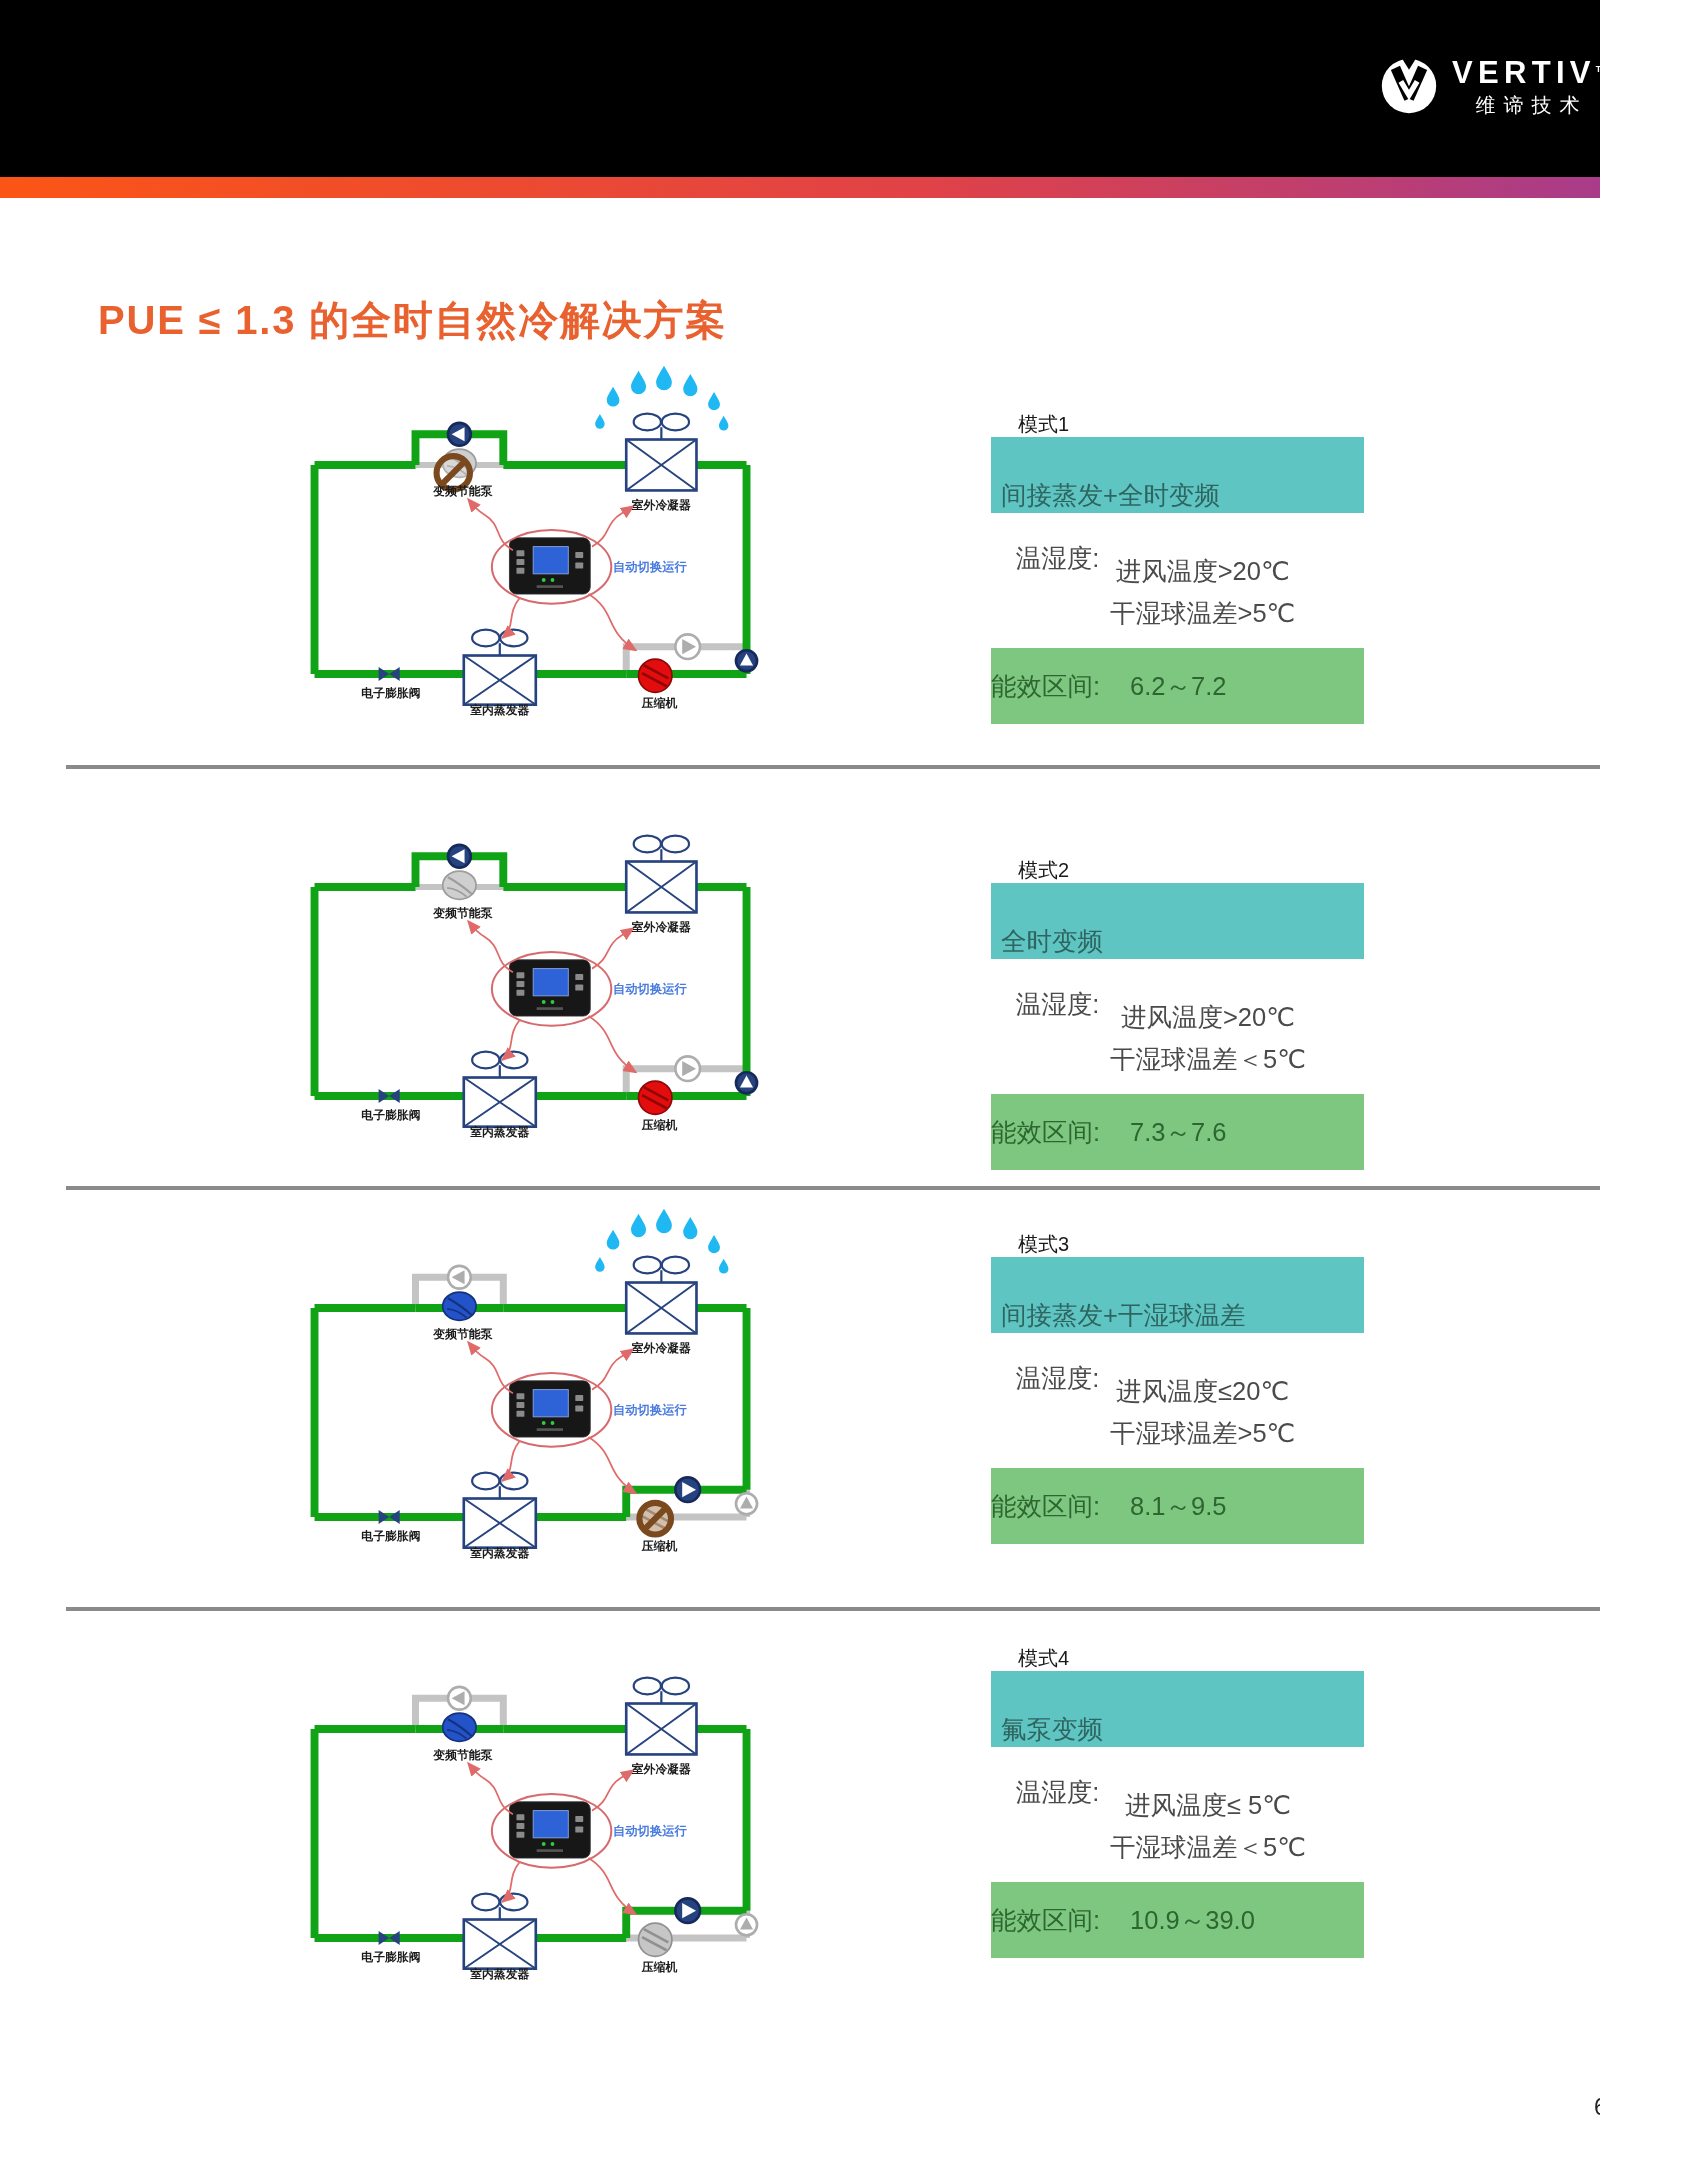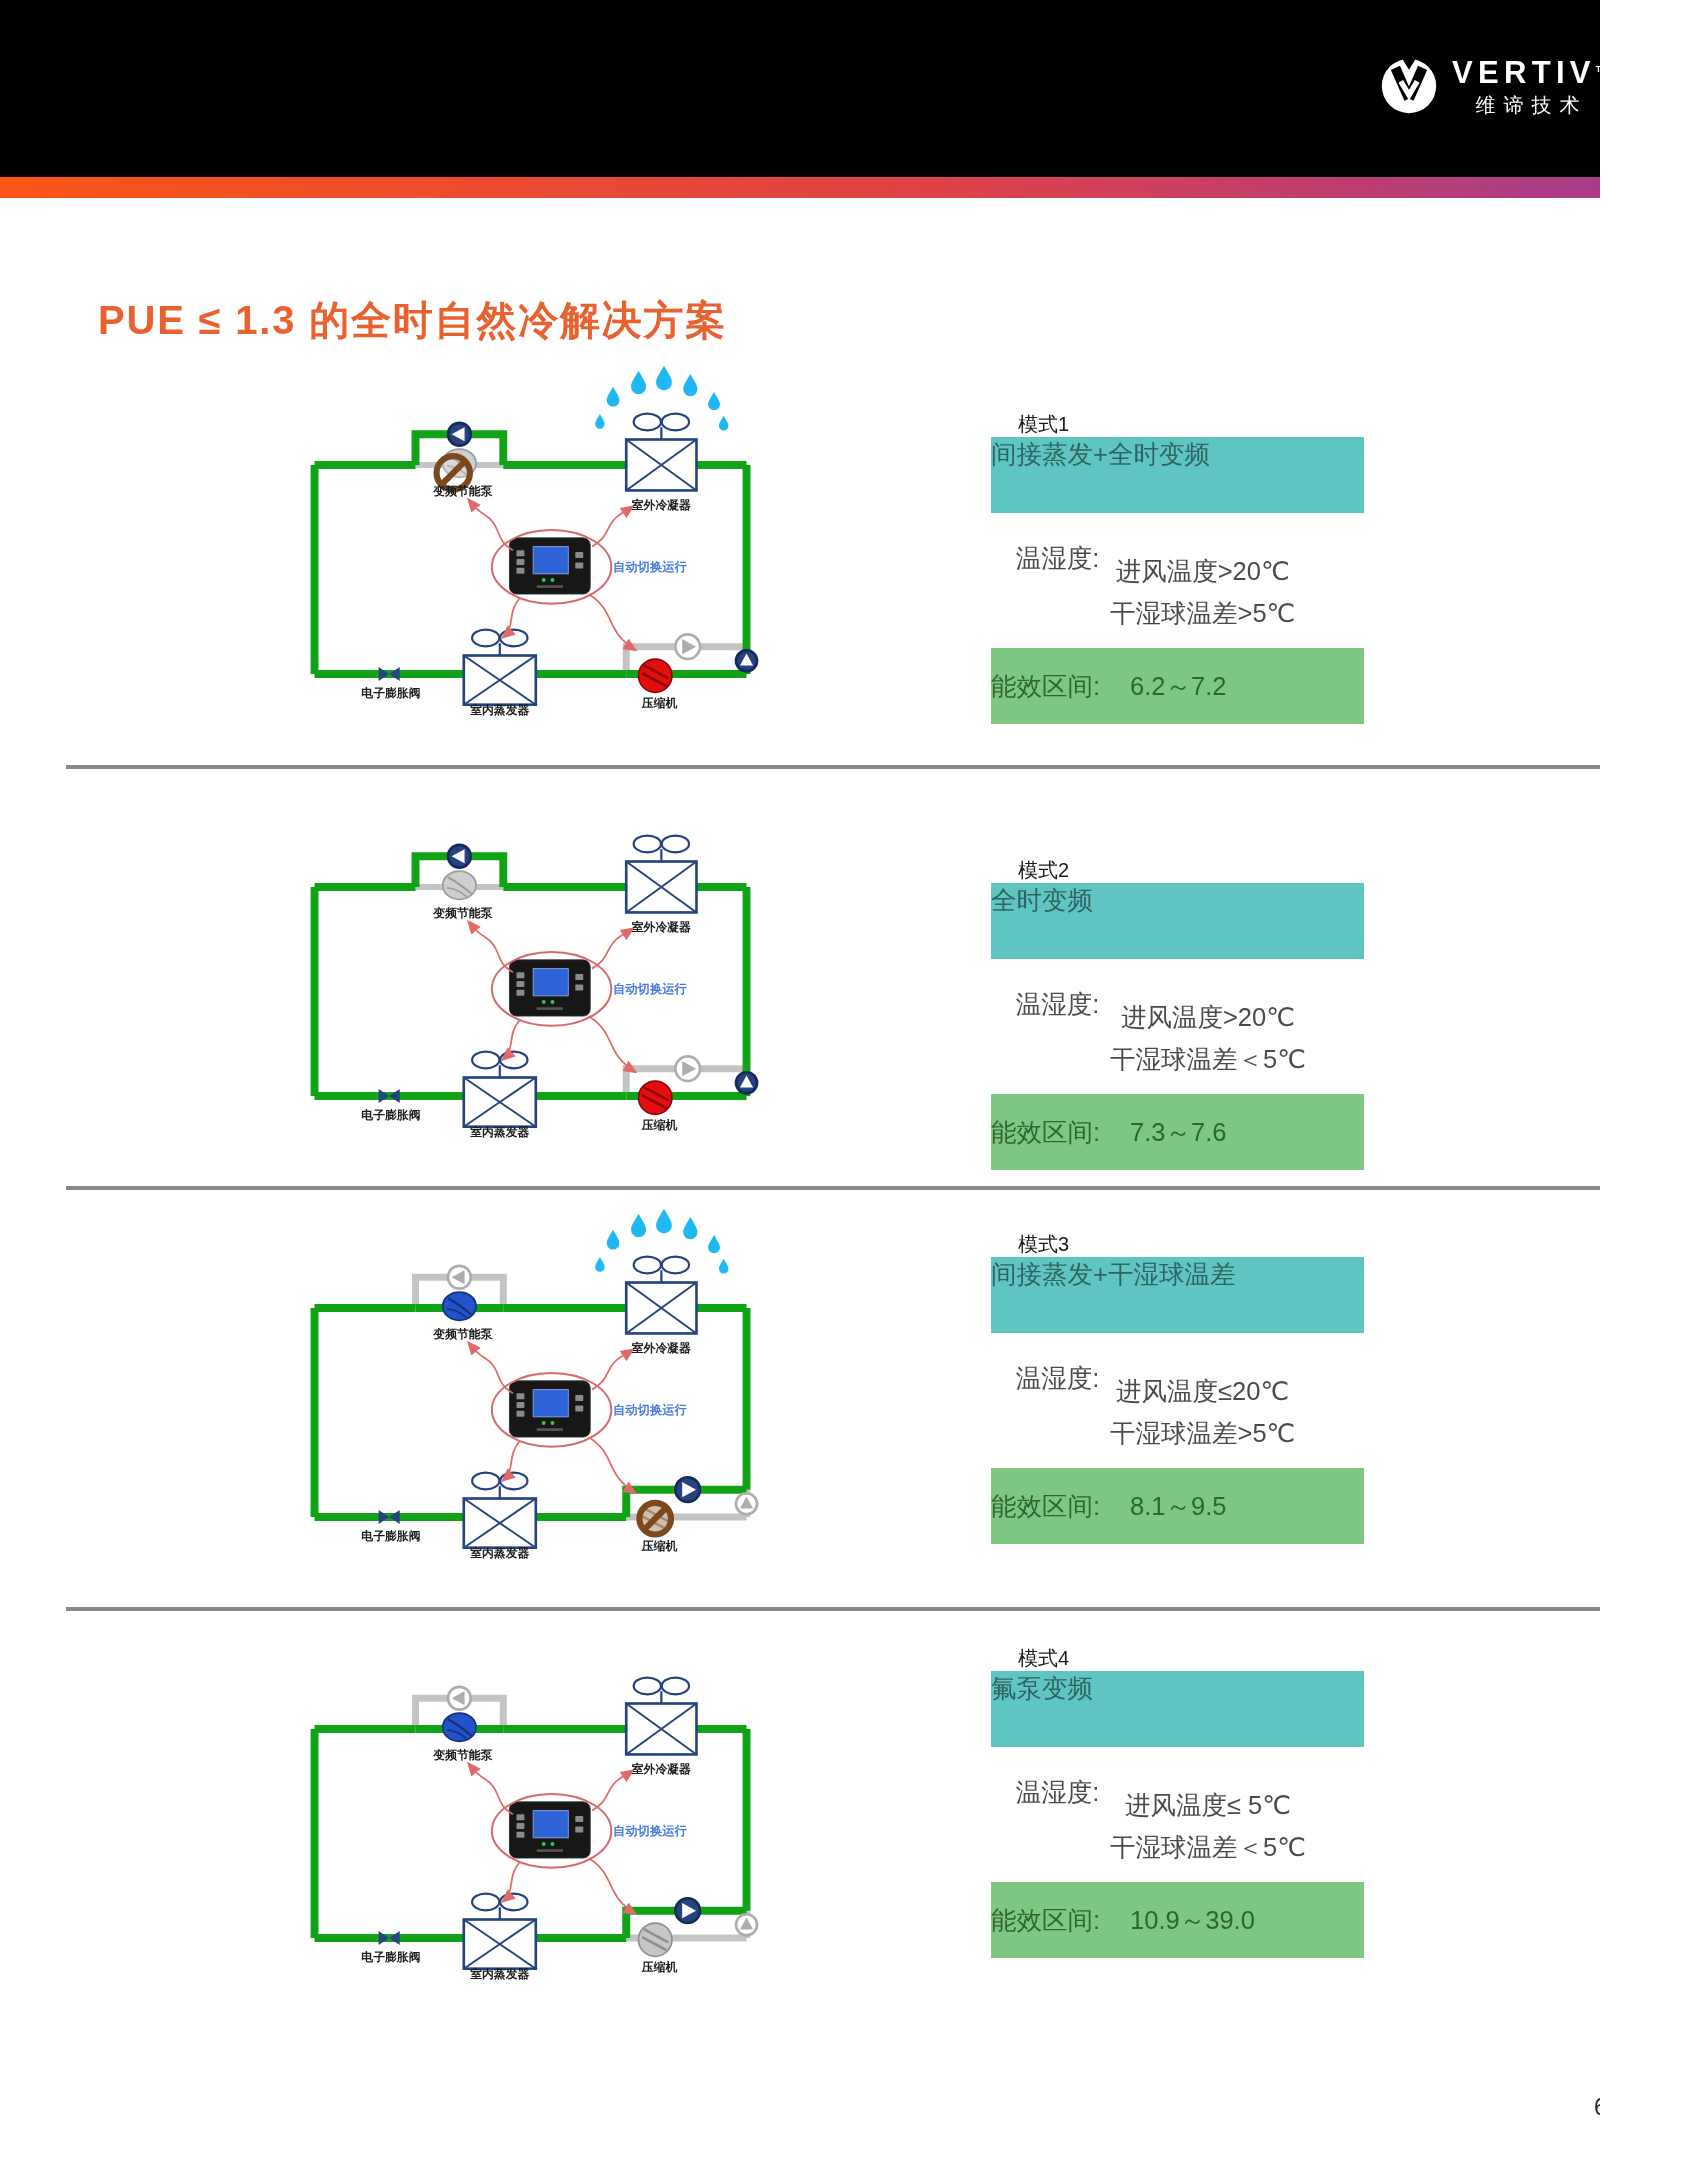--- a/index.html
+++ b/index.html
@@ -14,22 +14,22 @@
   .brand-cn{font-size:20px;letter-spacing:8px;margin-top:2.6px;padding-left:2.6px;text-align:center;}
   .grad{position:absolute;left:0;top:177px;width:1685px;height:21px;
         background:linear-gradient(90deg,var(--gradient-left,#FB5516) 0%,var(--gradient-mid,#E04247) 55%,var(--gradient-right,#A23B92) 100%);}
   .title{position:absolute;left:98px;top:293px;font-size:40px;font-weight:bold;
          color:var(--accent-orange,#E8612E);letter-spacing:1.8px;margin:0;}
   .divider{position:absolute;left:66px;width:1554px;height:4.4px;background:var(--divider-gray,#8A8A8A);}
   .diagram{position:absolute;left:202px;width:571px;height:360px;}
   .panel{position:absolute;left:991px;width:373px;height:351px;}
   .mode-title{position:absolute;top:12.3px;left:14px;font-size:20px;font-weight:normal;color:#1a1a1a;margin:13px;}
   .method-box{position:absolute;top:51px;left:0;width:373px;height:76px;background:var(--teal-box,#5FC5C3);
-              color:var(--teal-text,#2E6560);font-size:25.5px;display:flex;align-items:flex-start;
-              padding-left:0;box-sizing:border-box;}
+              color:var(--teal-text,#2E6560);font-size:25.5px;display:flex;align-items:flex-end;
+              padding-left:10px;box-sizing:border-box;}
   .cond{position:absolute;top:151px;left:14px;font-size:25.5px;color:#4a4a4a;display:flex;line-height:42px;text-align:center;}
   .cond-label{width:105px;flex:none;}
   .cond-lines{display:flex;flex-direction:column;margin-top:13px;}
   .eff-box{position:absolute;top:262px;left:0;width:373px;height:76px;background:var(--green-box,#7EC781);
            color:var(--green-text,#2E6630);font-size:25.5px;display:flex;align-items:center;
            box-sizing:border-box;}
   .eff-value{margin-left:30px;}
   .pagenum{position:absolute;left:1594px;top:2094px;font-size:23px;color:#222;}
   text.dlbl{font-size:13.5px;font-weight:bold;fill:#1b1b1b;text-anchor:middle;}
   text.dnote{font-size:14px;font-weight:bold;fill:var(--note-blue,#4A7BE0);}

